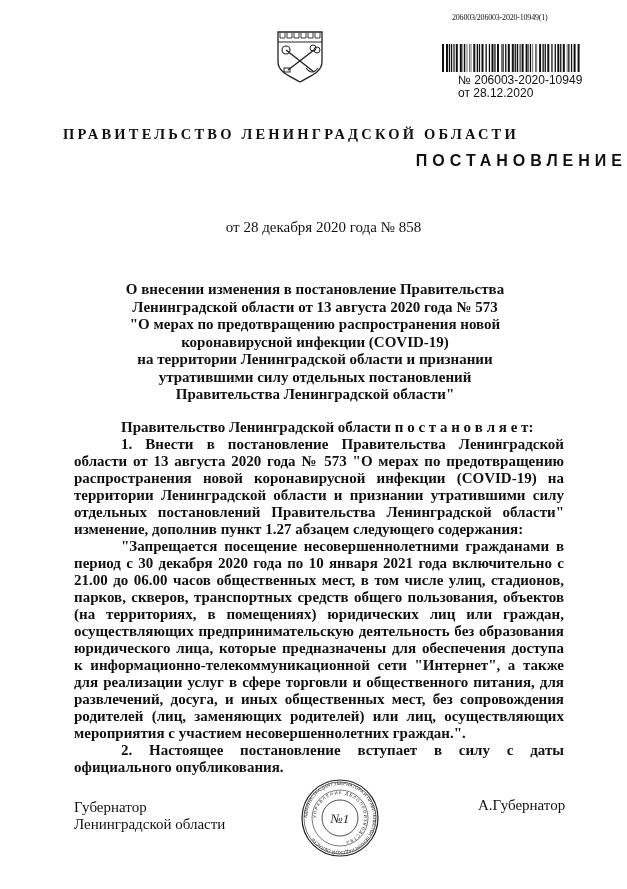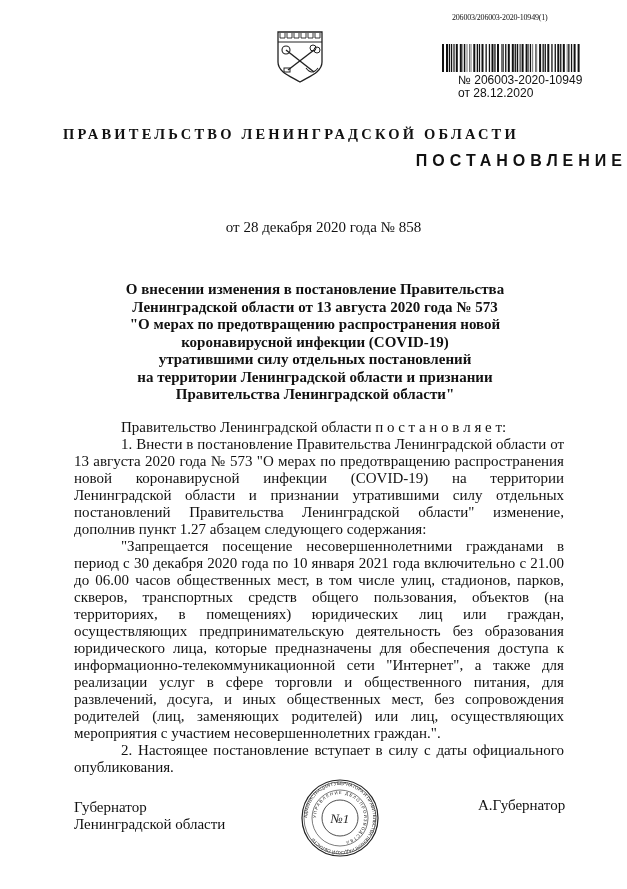--- a/index.html
+++ b/index.html
@@ -6,21 +6,21 @@
   body { width:627px; height:889px; position:relative; overflow:hidden; font-family:"Liberation Serif", serif; color:#111; }
   .abs { position:absolute; }
   .docref { left:452px; top:13px; font-size:8px; letter-spacing:-0.2px;text-align:center; }
   .barcode { left:442px; top:44px; width:138px; height:28px; }
   .regno { left:449px; top:74px; font-family:"Liberation Sans", sans-serif; font-size:12px; line-height:13px;margin-left:9px; }
   .emblem { left:272px; top:28px; width:56px; height:56px; }
   .gov { left:0; width:582px; top:126px; text-align:center; font-size:14.5px; font-weight:bold; letter-spacing:3.2px; }
   .title { left:0; width:627px; top:152px; text-align:right; font-family:"Liberation Sans", sans-serif; font-size:16px; font-weight:bold; letter-spacing:5px; }
   .date { left:0; width:627px; top:219px; text-align:center; font-size:15px;padding-left:10px; }
   .subject { left:90px; width:450px; top:281px; text-align:center; font-size:15px; font-weight:bold; line-height:17.5px; }
-  .body { left:74px; width:490px; top:419px; font-size:15px; line-height:17px; text-align:justify; }
+  .body { left:74px; width:490px; top:419px; font-size:15px; line-height:17px; text-align:justify;font-weight:bold; }
   .body p { margin:0; }
   .ind { text-indent:47px; }
   .ind2 { text-indent:47px; }
   .sig-left { left:74px; top:799px; font-size:15px; line-height:17px; }
   .sig-right { left:478px; top:797px; font-size:15px; }
   .stamp { left:300px; top:778px; width:80px; height:80px; }
 </style>
 </head>
 <body>
 
@@ -101,22 +101,22 @@
 
 <div class="abs gov">ПРАВИТЕЛЬСТВО ЛЕНИНГРАДСКОЙ ОБЛАСТИ</div>
 <div class="abs title">ПОСТАНОВЛЕНИЕ</div>
 <div class="abs date">от 28 декабря 2020 года № 858</div>
 
 <div class="abs subject">
   <div>О внесении изменения в постановление Правительства</div>
   <div>Ленинградской области  от 13 августа 2020 года № 573</div>
   <div>"О мерах по предотвращению распространения новой</div>
   <div>коронавирусной инфекции (COVID-19)</div>
+  <div>на территории Ленинградской области и признании</div>
   <div>утратившими силу отдельных постановлений</div>
-  <div>на территории Ленинградской области и признании</div>
   <div>Правительства Ленинградской области"</div>
 </div>
 
 <div class="abs body">
   <p class="ind">Правительство Ленинградской области п о с т а н о в л я е т:</p>
   <p class="ind">1. Внести в постановление Правительства Ленинградской области от 13 августа 2020 года № 573 "О мерах по предотвращению распространения новой коронавирусной инфекции (COVID-19) на территории Ленинградской области и признании утратившими силу отдельных постановлений Правительства Ленинградской области" изменение, дополнив пункт 1.27 абзацем следующего содержания:</p>
   <p class="ind2">"Запрещается посещение несовершеннолетними гражданами в период с 30 декабря 2020 года по 10 января 2021 года включительно с 21.00 до 06.00 часов общественных мест, в том числе улиц, стадионов, парков, скверов, транспортных средств общего пользования, объектов (на территориях, в помещениях) юридических лиц или граждан, осуществляющих предпринимательскую деятельность без образования юридического лица, которые предназначены для обеспечения доступа к информационно-телекоммуникационной сети "Интернет", а также для реализации услуг в сфере торговли и общественного питания, для развлечений, досуга, и иных общественных мест,  без сопровождения родителей (лиц, заменяющих родителей) или лиц, осуществляющих мероприятия с участием несовершеннолетних граждан.".</p>
   <p class="ind">2. Настоящее постановление вступает в силу с даты официального опубликования.</p>
 </div>
 

